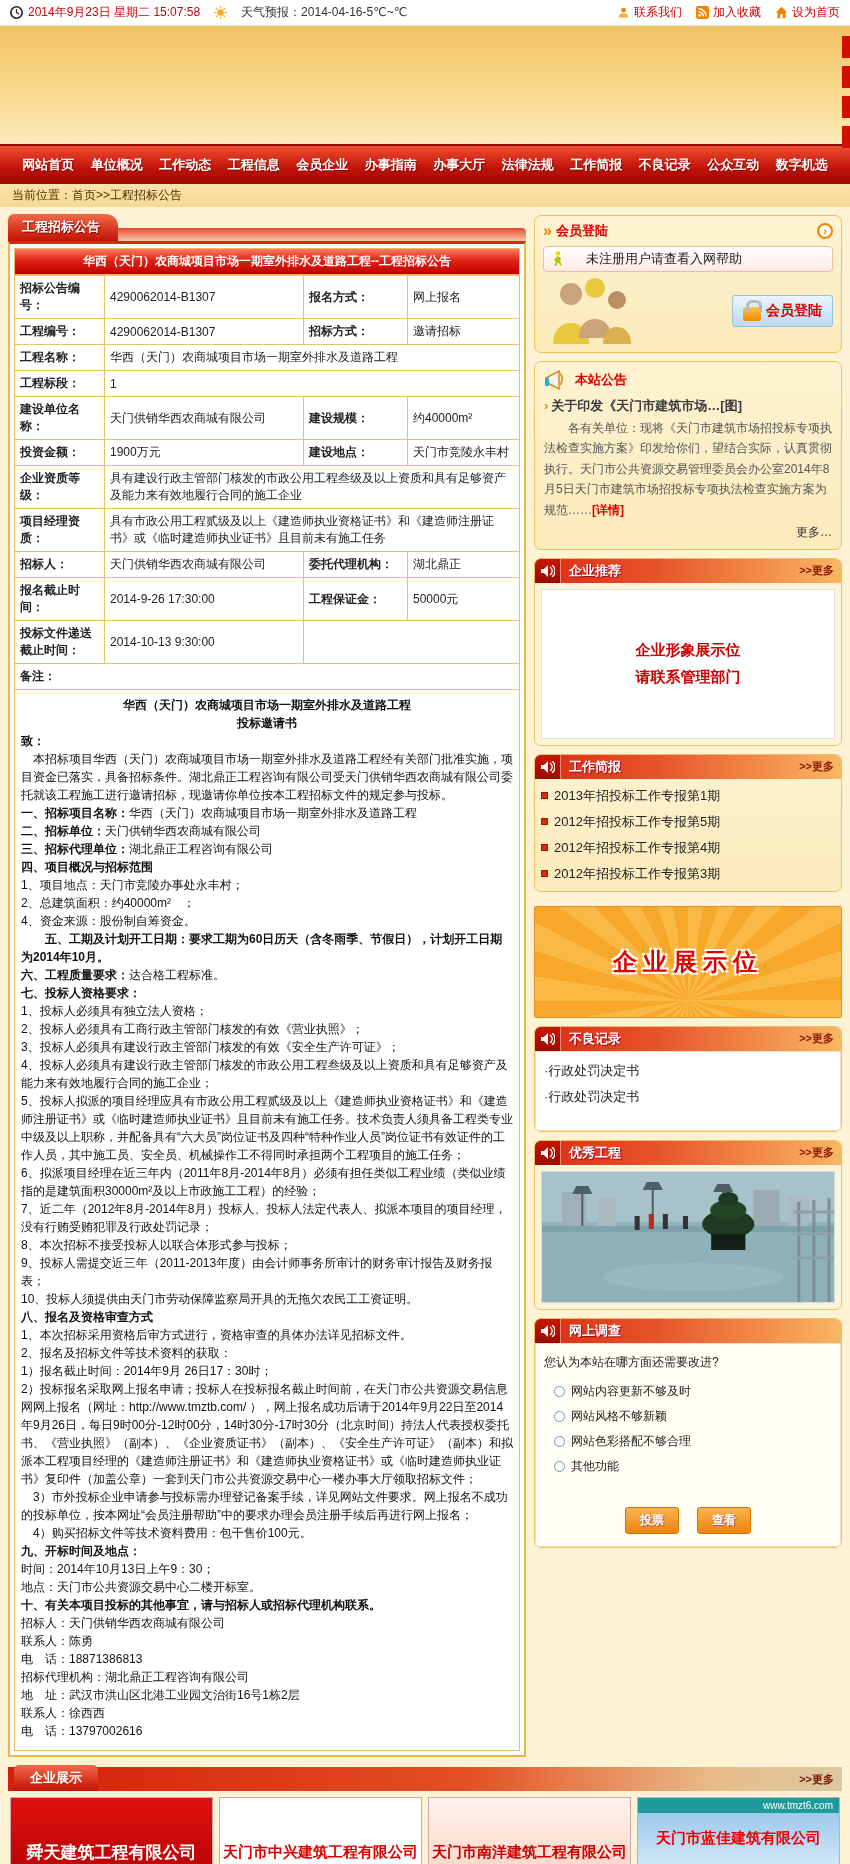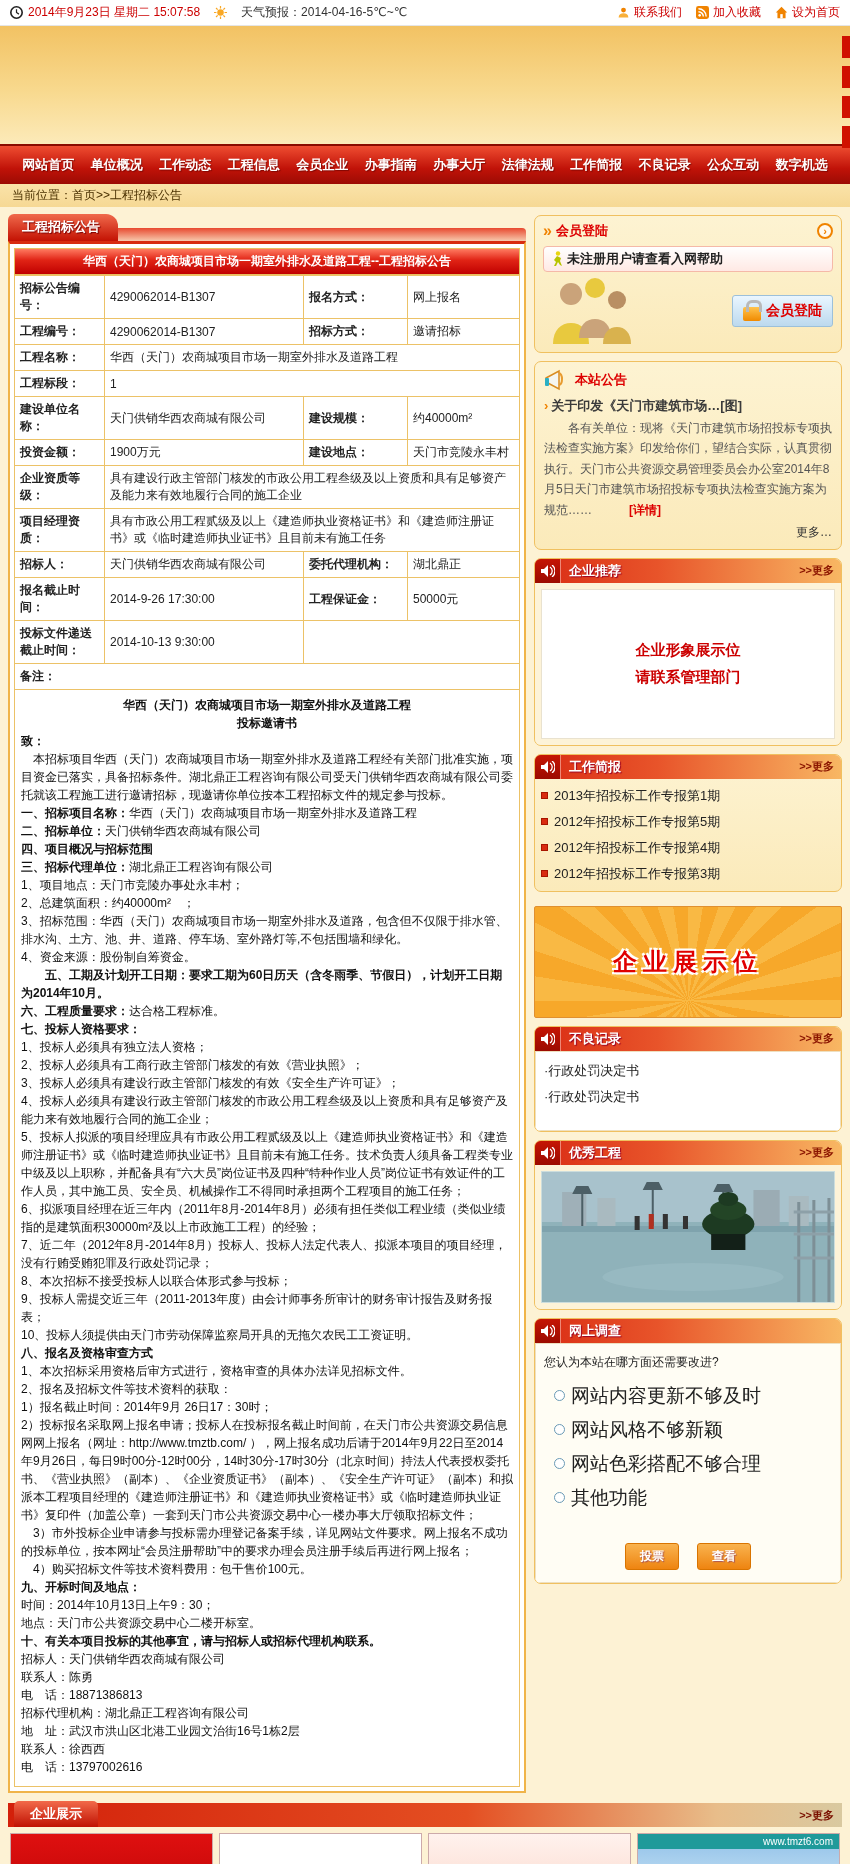--- a/index.html
+++ b/index.html
@@ -49,34 +49,34 @@
   .body-line { word-break:break-all; }
   .body-line.cb { text-align:center; font-weight:bold; }
   .body-line.b { font-weight:bold; }
 
   
   .side-box { background:linear-gradient(#fdf3d2,#fbeaba); border:1px solid #f0c060; border-radius:7px; overflow:hidden; }
   .login-head { display:flex; align-items:center; padding:6px 8px 4px; }
   .login-head .chev { color:#f08300; font-weight:bold; margin-right:4px; }
   .login-head .t { color:#d00; font-weight:bold; font-size:13px; }
   .circle-arrow { margin-left:auto; width:16px; height:16px; border:2px solid #f08300; border-radius:50%; color:#f08300; font-weight:bold; font-size:11px; line-height:12px; text-align:center; cursor:pointer; background:#fffaf0; }
-  .reg-help { margin:2px 8px 6px; background:linear-gradient(#fff,#ffe9e4); border:1px solid #f5b9a8; border-radius:4px; display:flex; align-items:center; gap:3px; padding:3px 6px; font-size:13px; font-weight:bold; color:#222; cursor:pointer; }
+  .reg-help { margin:2px 8px 6px; background:linear-gradient(#fff,#ffe9e4); border:1px solid #f5b9a8; border-radius:4px; display:flex; align-items:center; gap:22px; padding:3px 6px; font-size:13px; font-weight:normal; color:#222; cursor:pointer; }
   .login-row { display:flex; align-items:center; gap:6px; padding:0 8px 8px; }
   .login-btn { margin-left:auto; background:linear-gradient(#eaf6ff,#bcd9ee); border:1px solid #9cc0da; border-radius:3px; display:flex; align-items:center; gap:5px; padding:5px 10px; cursor:pointer; }
   .login-btn .txt { color:#d00; font-weight:bold; font-size:14px; }
   .lock { width:18px; height:14px; background:linear-gradient(#ffc34d,#f08a00); border-radius:2px; position:relative; margin-top:6px; }
   .lock:before { content:""; position:absolute; top:-7px; left:3px; width:10px; height:9px; border:3px solid #b9b9b9; border-bottom:none; border-radius:6px 6px 0 0; }
 
   .notice-head { display:flex; align-items:center; gap:6px; padding:7px 8px 4px; }
   .notice-title { color:#d00; font-weight:bold; font-size:13px; }
   .notice-body { padding:2px 9px 8px; font-size:12px; }
   .notice-item { color:#3a3a3a; font-weight:bold; font-size:13px; cursor:pointer; margin-bottom:3px; }
   .notice-item .arr { color:#f08300; margin-right:3px; }
   .notice-p { color:#555; line-height:1.7; text-indent:2em; }
-  .detail-link { color:#d00; font-weight:bold; cursor:pointer;margin-left:37px; }
+  .detail-link { color:#d00; font-weight:bold; cursor:pointer; }
   .more-right { text-align:right; color:#333; margin-top:4px; cursor:pointer; }
 
   .sec-head { display:flex; align-items:center; height:24px; background:linear-gradient(90deg,#d92c14,#e8542a 35%,#f season8b55 60%,#f8b763); }
   .sec-head { background:linear-gradient(90deg,#d92c14,#e8542a 40%,#f8b763); }
   .sec-ico { width:26px; height:24px; background:linear-gradient(#c51504,#9c0b00); display:flex; align-items:center; justify-content:center; border-right:1px solid #f2a; border-right:1px solid #e87; }
   .sec-title { color:#fff; font-weight:bold; font-size:13px; margin-left:8px; text-shadow:1px 1px 1px #902; }
   .sec-more { margin-left:auto; margin-right:7px; color:#8b1500; font-size:11px; font-weight:bold; cursor:pointer; }
   .sec-body { background:#fdf3d8; padding:6px; }
 
   .showcase-inner { background:#fff; border:1px solid #e9e2cf; min-height:150px; display:flex; flex-direction:column; align-items:center; justify-content:center; gap:8px; cursor:pointer; }
@@ -91,21 +91,21 @@
       display:flex; align-items:center; justify-content:center; cursor:pointer; border-radius:2px; }
   .ad-banner span { color:#e00000; font-weight:bold; font-size:24px; letter-spacing:6px; text-shadow:2px 2px 0 #fff,-2px -2px 0 #fff,2px -2px 0 #fff,-2px 2px 0 #fff; }
 
   .record-list { background:#fff; border:1px solid #eee0c0; padding:6px 8px 20px; }
   .record-item { font-size:13px; color:#222; padding:4px 0; cursor:pointer; }
 
   .photo { width:100%; height:132px; display:block; cursor:pointer; border:1px solid #cdd; }
 
   .survey-body { background:#fffdf4; border:1px solid #eee0c0; padding:10px 8px 12px; font-size:12px; }
   .survey-q { margin-bottom:8px; color:#222; }
-  .opt { display:flex; align-items:center; gap:6px; padding:4px 2px 4px 10px; cursor:pointer; color:#222; font-size:19px; }
+  .opt { display:flex; align-items:center; gap:6px; padding:4px 2px 4px 10px; cursor:pointer; color:#222; font-size:12px; }
   .radio { width:11px; height:11px; border:1px solid #6a9ab5; border-radius:50%; background:#fff; flex:0 0 auto; }
   .survey-btns { display:flex; justify-content:center; gap:18px; margin-top:28px; }
   .orange-btn { background:linear-gradient(#f9b34f,#ee8410); border:1px solid #d97400; border-radius:3px; color:#fff; font-weight:bold; font-size:12px; padding:4px 14px; cursor:pointer; text-shadow:1px 1px 1px #a55; }
 
   
   .bottom-show { margin-top:10px; }
   .bshow-head { display:flex; align-items:flex-end; height:24px; background:linear-gradient(90deg,#d3200a,#e44f22 55%,#e8bd8a 85%,#d9c9a0); }
   .bshow-tab { background:linear-gradient(#f26a4a,#c01203); color:#fff; font-weight:bold; font-size:13px; padding:4px 16px; border-radius:5px 5px 0 0; margin-left:6px; }
   .bshow-more { margin-left:auto; margin-right:8px; color:#7a1000; font-size:11px; font-weight:bold; cursor:pointer; padding-bottom:4px; }
   .bshow-row { display:flex; gap:6px; background:#fdf2d4; padding:6px 2px; }
@@ -260,25 +260,24 @@
         </tbody>
           </table>
 
         <div class="body-text">
             <div class="body-line cb">华西（天门）农商城项目市场一期室外排水及道路工程</div>
             <div class="body-line cb">投标邀请书</div>
             <div class="body-line b">致：</div>
             <div class="body-line">　本招标项目华西（天门）农商城项目市场一期室外排水及道路工程经有关部门批准实施，项目资金已落实，具备招标条件。湖北鼎正工程咨询有限公司受天门供销华西农商城有限公司委托就该工程施工进行邀请招标，现邀请你单位按本工程招标文件的规定参与投标。</div>
             <div class="body-line"><b>一、招标项目名称：</b>华西（天门）农商城项目市场一期室外排水及道路工程</div>
             <div class="body-line"><b>二、招标单位：</b>天门供销华西农商城有限公司</div>
+            <div class="body-line"><b>三、招标代理单位：</b>湖北鼎正工程咨询有限公司</div>
             <div class="body-line b">四、项目概况与招标范围</div>
-            <div class="body-line"><b>三、招标代理单位：</b>湖北鼎正工程咨询有限公司</div>
             <div class="body-line">1、项目地点：天门市竞陵办事处永丰村；</div>
             <div class="body-line">2、总建筑面积：约40000m²　；</div>
-            <div class="body-line">3、招标范围：华西（天门）农商城项目市场一期室外排水及道路，包含但不仅限于排水管、排水沟、土方、池、井、道路、停车场、室外路灯等,不包括围墙和绿化。</div>
             <div class="body-line">4、资金来源：股份制自筹资金。</div>
             <div class="body-line b">　　五、工期及计划开工日期：要求工期为60日历天（含冬雨季、节假日），计划开工日期为2014年10月。</div>
             <div class="body-line"><b>六、工程质量要求：</b>达合格工程标准。</div>
             <div class="body-line b">七、投标人资格要求：</div>
             <div class="body-line">1、投标人必须具有独立法人资格；</div>
             <div class="body-line">2、投标人必须具有工商行政主管部门核发的有效《营业执照》；</div>
             <div class="body-line">3、投标人必须具有建设行政主管部门核发的有效《安全生产许可证》；</div>
             <div class="body-line">4、投标人必须具有建设行政主管部门核发的市政公用工程叁级及以上资质和具有足够资产及能力来有效地履行合同的施工企业；</div>
             <div class="body-line">5、投标人拟派的项目经理应具有市政公用工程贰级及以上《建造师执业资格证书》和《建造师注册证书》或《临时建造师执业证书》且目前未有施工任务。技术负责人须具备工程类专业中级及以上职称，并配备具有“六大员”岗位证书及四种“特种作业人员”岗位证书有效证件的工作人员，其中施工员、安全员、机械操作工不得同时承担两个工程项目的施工任务；</div>
             <div class="body-line">6、拟派项目经理在近三年内（2011年8月-2014年8月）必须有担任类似工程业绩（类似业绩指的是建筑面积30000m²及以上市政施工工程）的经验；</div>

